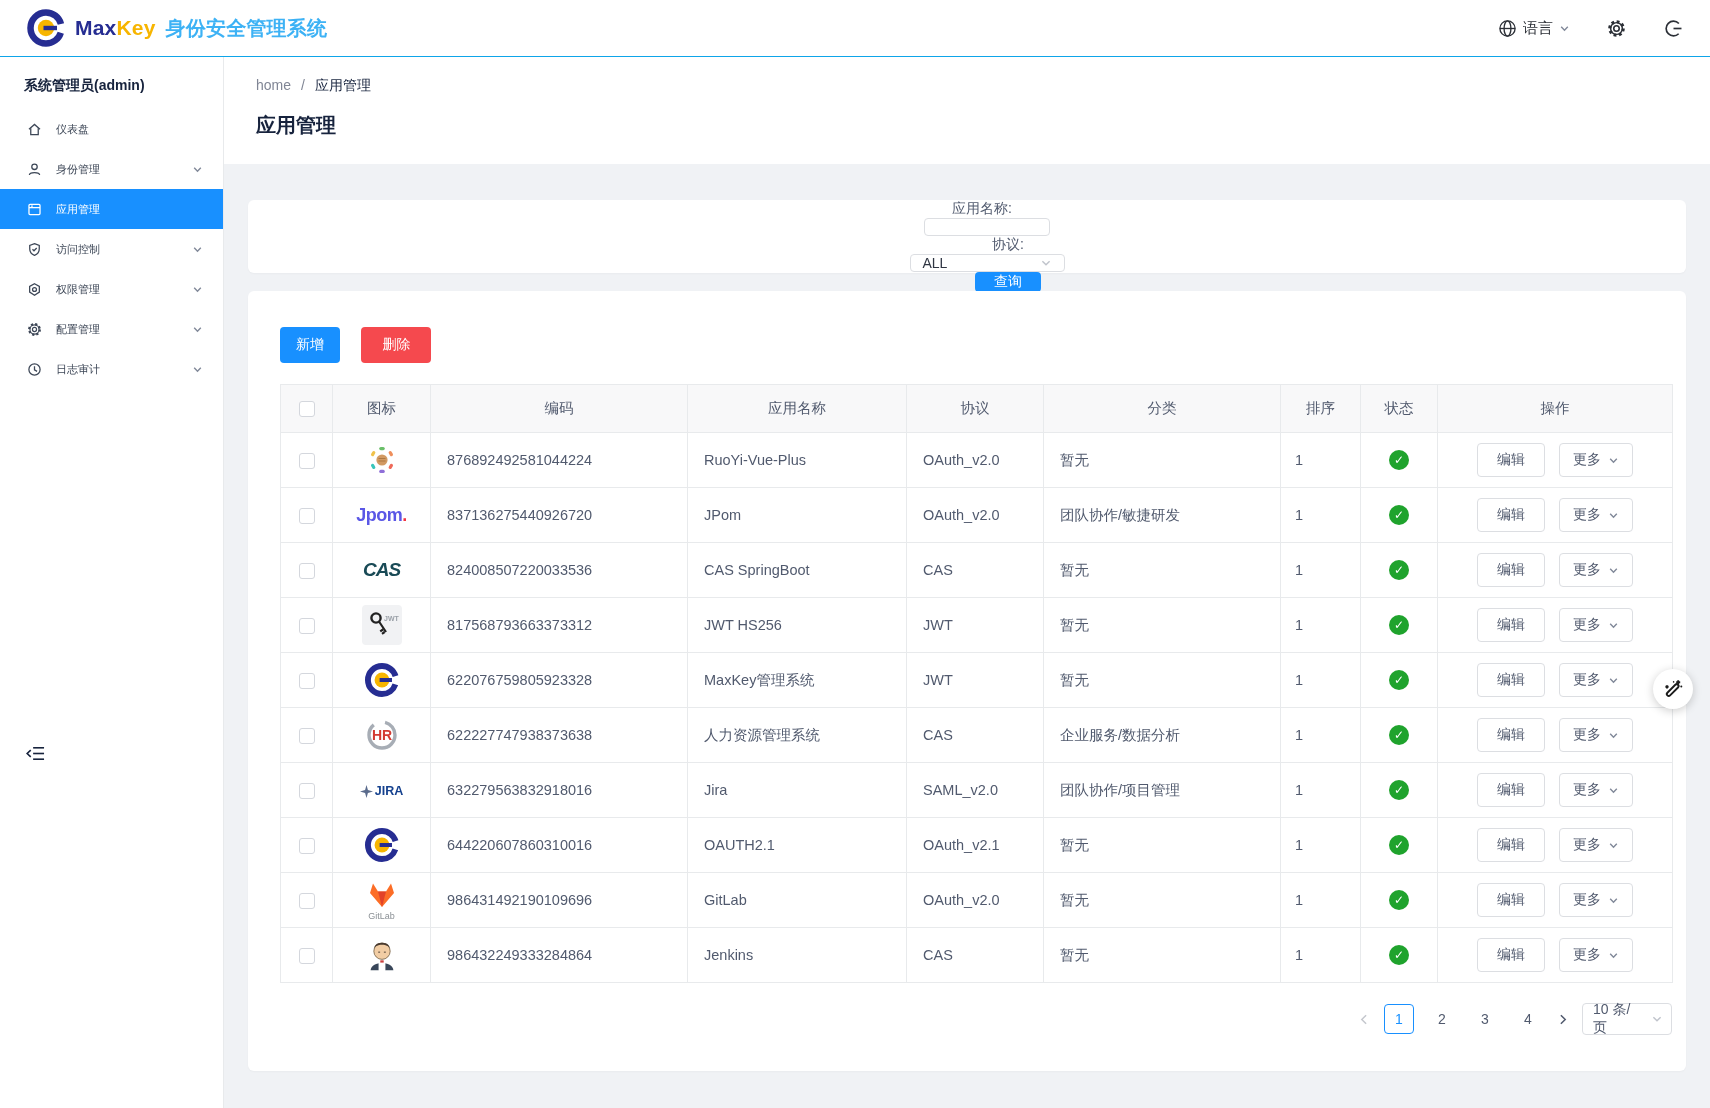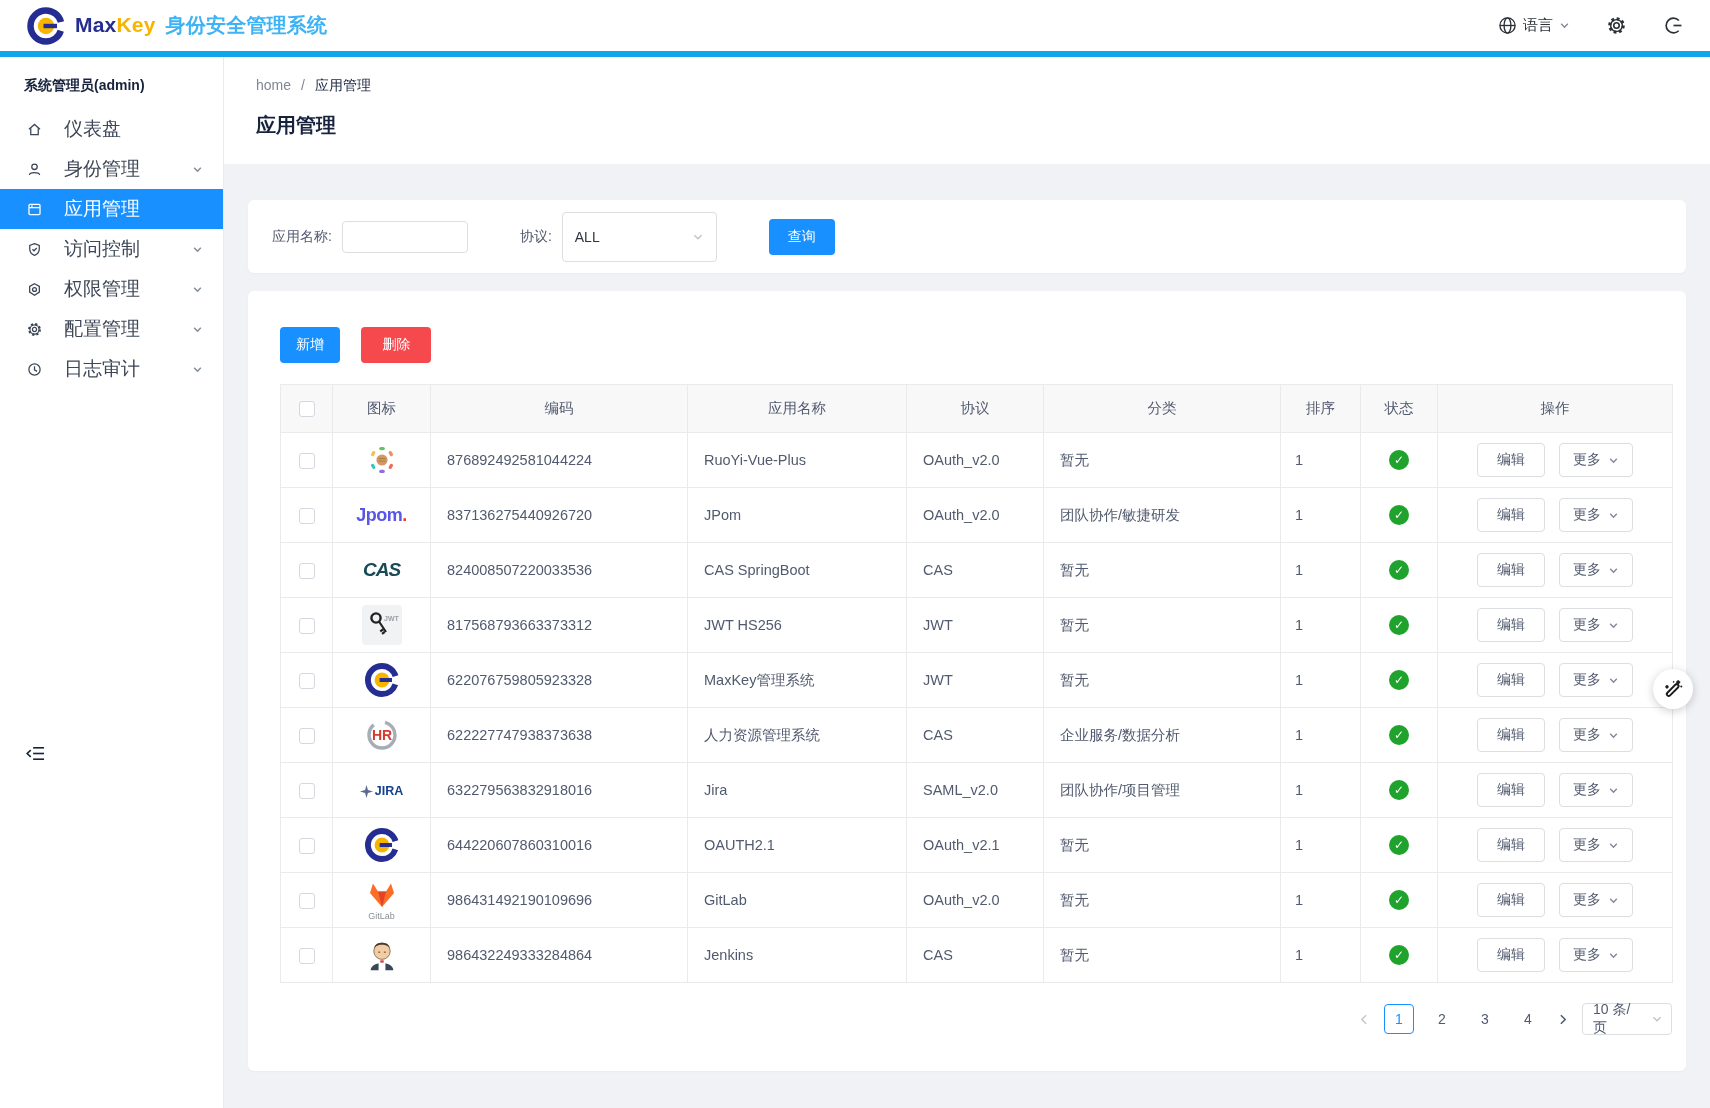--- a/index.html
+++ b/index.html
@@ -8,59 +8,59 @@
     width:1710px; height:1108px; position:relative; overflow:hidden;
     font-family:"Liberation Sans","DejaVu Sans",sans-serif;
     background:#f0f2f5; color:#515a6e;
   }
   svg { display:block; }
 
   
   .topbar {
     position:absolute; top:0; left:0; width:1710px; height:57px;
     background:#fff; display:flex; align-items:center; padding:0 26px;
-    border-bottom:6px solid #0ea5e9; z-index:6;
+    border-bottom:1px solid #0ea5e9; z-index:6;
   }
   .brand { display:flex; align-items:center; gap:9px; }
   .brand-text { font-size:21px; font-weight:800; letter-spacing:0.2px; white-space:nowrap; }
   .brand-max { color:#262d92; }
   .brand-key { color:#f7b500; }
   .brand-sub { color:#3db2f5; font-weight:700; font-size:20px; margin-left:10px; }
   .topbar-right { margin-left:auto; display:flex; align-items:center; gap:36px; color:#2b2f36; }
   .lang-switch { display:flex; align-items:center; gap:6px; font-size:15px; cursor:pointer; }
   .icon-btn { cursor:pointer; display:flex; align-items:center; }
 
   
   .sidebar {
     position:absolute; top:57px; left:0; width:224px; bottom:0;
     background:#fff; border-right:1px solid #e8eaec;
   }
   .sidebar-user { padding:20px 24px 12px; font-size:14px; font-weight:700; color:#17233d; }
   .menu { padding-top:2px; }
   .menu-item {
-    height:40px; display:flex; align-items:center; gap:21px;
-    padding:0 20px 0 26px; font-size:19px; color:#3d4757; cursor:pointer;
+    height:40px; display:flex; align-items:center; gap:13px;
+    padding:0 20px 0 26px; font-size:11px; color:#3d4757; cursor:pointer;
   }
   .menu-item .mi-label { flex:1; }
   .menu-item .mi-chevron { color:#818999; display:flex; }
   .menu-item.active { background:#1890ff; color:#fff; }
   .sidebar-fold { position:absolute; left:26px; top:688px; color:#17233d; cursor:pointer; }
 
   
   .main { position:absolute; left:224px; top:57px; right:0; bottom:0; }
   .page-band { background:#fff; height:107px; padding:20px 32px 0; }
   .breadcrumb { display:flex; gap:10px; font-size:14px; color:#808695; }
   .breadcrumb .bc-current { color:#17233d; }
   .breadcrumb .bc-link { cursor:pointer; }
   .page-title { margin-top:17px; font-size:20px; font-weight:600; color:#17233d; }
 
   .card { background:#fff; border-radius:6px; margin:0 24px; box-shadow:0 1px 2px rgba(0,0,0,0.03); }
 
   
-  .filter-card { margin-top:36px; height:73px; display:flex; align-items:center; padding-left:24px; }
+  .filter-card { margin-top:36px; height:73px; display:flex; align-items:center; padding-left:30px;flex-direction:column; }
   .filter-label { font-size:14px; color:#515a6e; white-space:nowrap; }
   .filter-input {
     margin-left:10px; width:126px; height:32px; border:1px solid #dcdee2;
     border-radius:4px; padding:0 10px; font-size:14px; color:#515a6e; outline:none;
     font-family:inherit;
   }
   .proto-label { margin-left:52px; }
   .select-box {
     margin-left:10px; width:155px; height:50px; border:1px solid #dcdee2; border-radius:4px;
     display:flex; align-items:center; padding:0 12px; font-size:14px; color:#2f3542; cursor:pointer;

